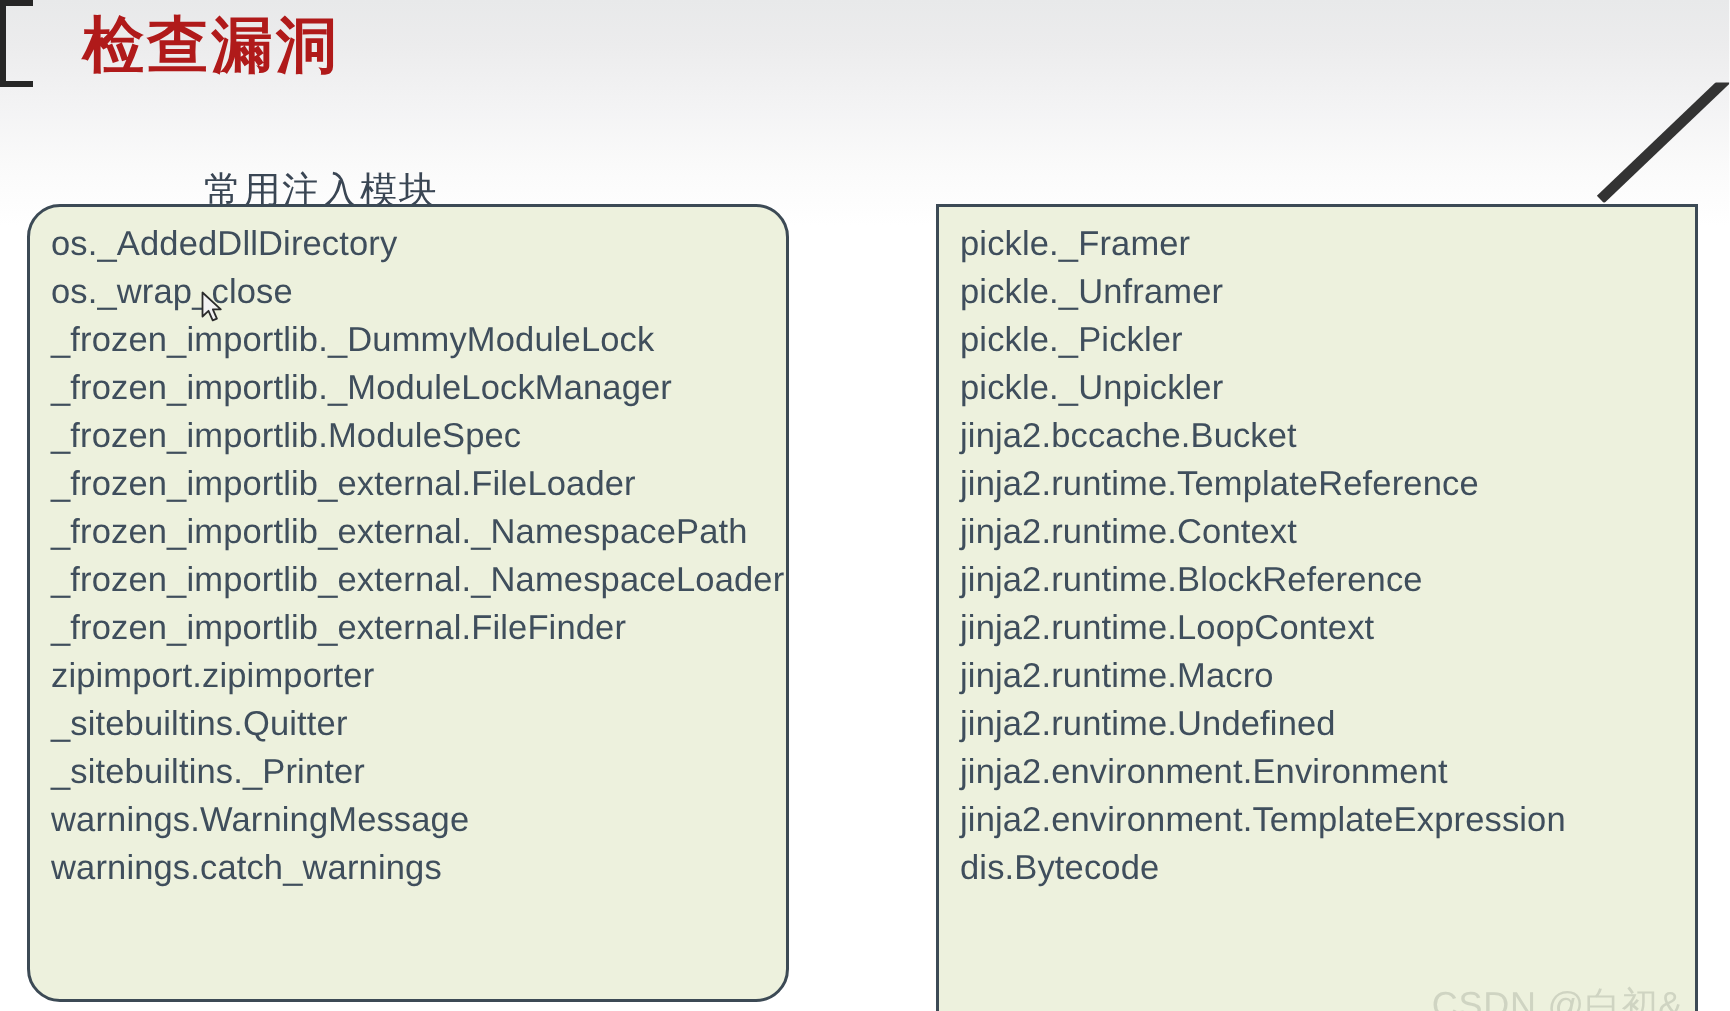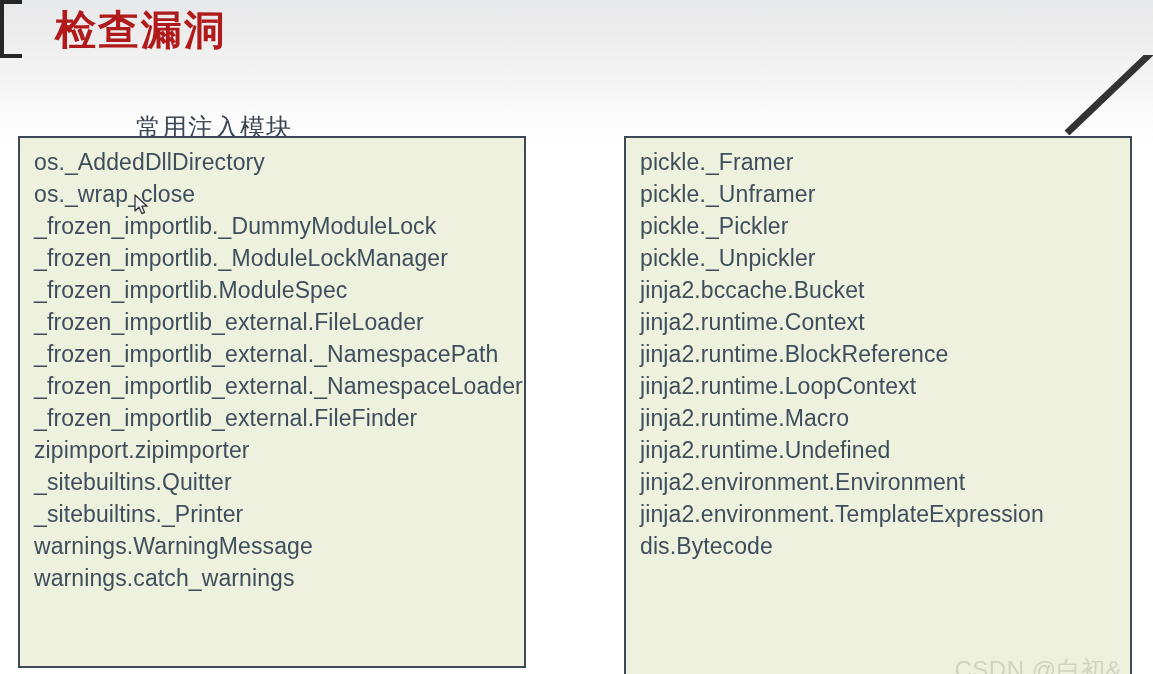--- a/index.html
+++ b/index.html
@@ -85,20 +85,21 @@
     background: #edf1dd;
     border: 2px solid #3c4a55;
     box-sizing: border-box;
     overflow: hidden;
   }
   .panel-left {
     left: 18px;
     top: 136px;
     width: 508px;
     height: 532px;
+    border-radius: 22px;
   }
   .panel-right {
     left: 624px;
     top: 136px;
     width: 508px;
     height: 560px;
   }
 
   .module-list {
     list-style: none;
@@ -171,20 +172,21 @@
     </ul>
   </div>
 
   <div class="panel panel-right">
     <ul class="module-list">
       <li>pickle._Framer</li>
       <li>pickle._Unframer</li>
       <li>pickle._Pickler</li>
       <li>pickle._Unpickler</li>
       <li>jinja2.bccache.Bucket</li>
+      <li>jinja2.runtime.TemplateReference</li>
       <li>jinja2.runtime.Context</li>
       <li>jinja2.runtime.BlockReference</li>
       <li>jinja2.runtime.LoopContext</li>
       <li>jinja2.runtime.Macro</li>
       <li>jinja2.runtime.Undefined</li>
       <li>jinja2.environment.Environment</li>
       <li>jinja2.environment.TemplateExpression</li>
       <li>dis.Bytecode</li>
     </ul>
     <div class="watermark">CSDN @白初&amp;</div>

